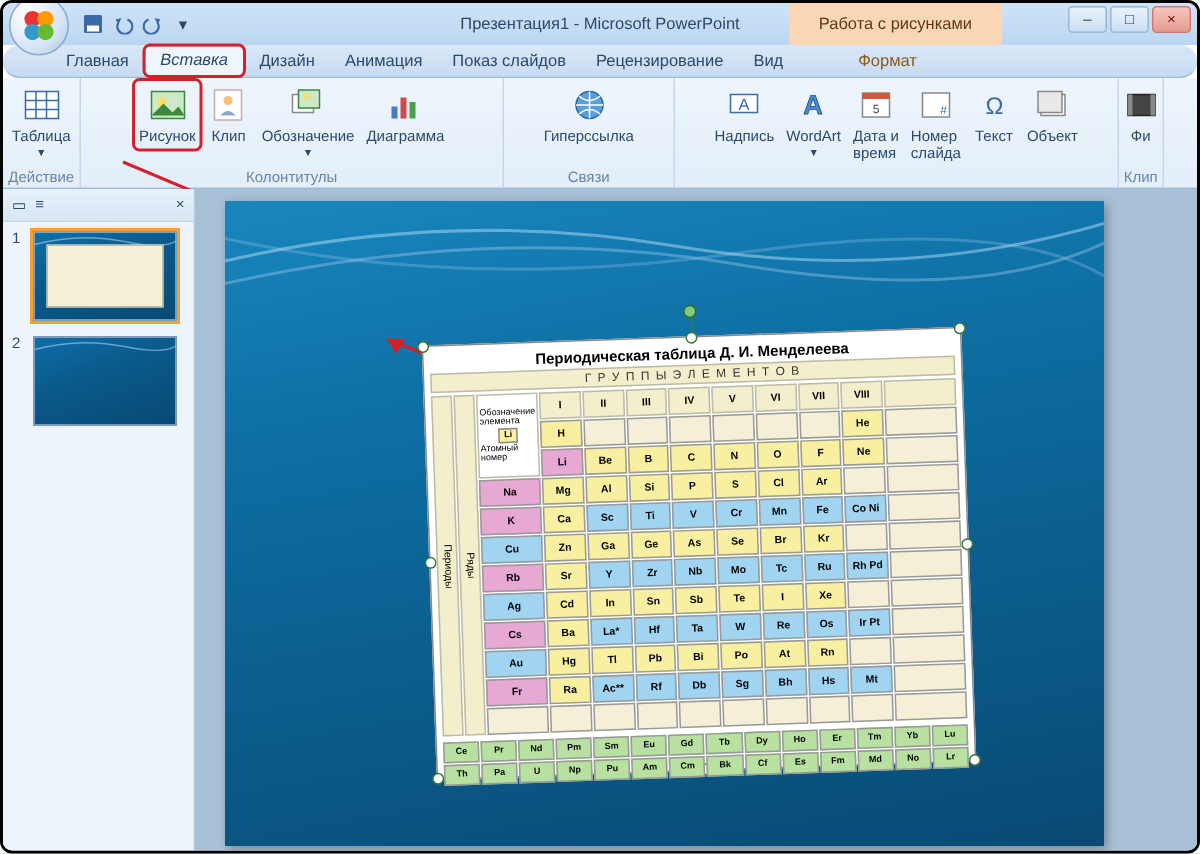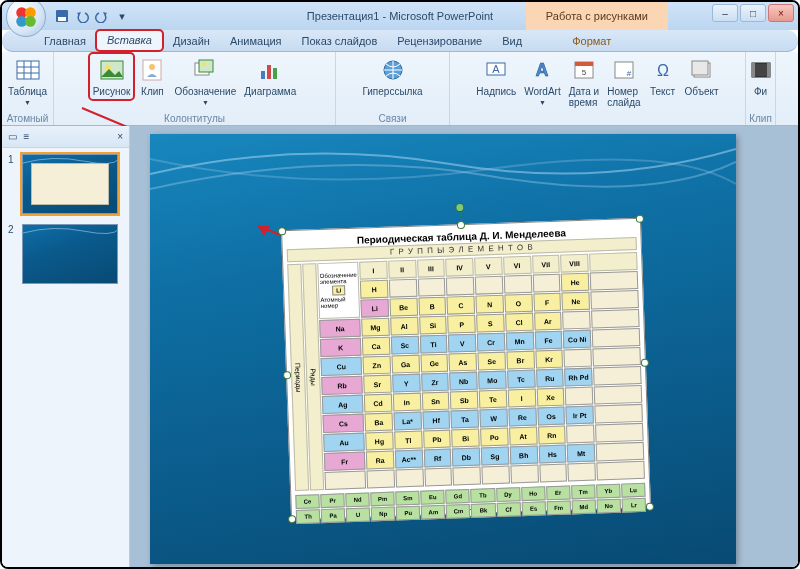--- a/index.html
+++ b/index.html
@@ -136,21 +136,21 @@
               <line x1="2" y1="10" x2="24" y2="10" stroke="#3a6aa8"></line>
               <line x1="2" y1="16" x2="24" y2="16" stroke="#3a6aa8"></line>
               <line x1="9" y1="4" x2="9" y2="22" stroke="#3a6aa8"></line>
               <line x1="16" y1="4" x2="16" y2="22" stroke="#3a6aa8"></line>
             </svg>
           </div>
         <div class="lbl">Таблица</div>
         <div style="font-size:7px">▼</div>
       </div>
     </div>
-    <div class="group-label">Атомный</div>
+    <div class="group-label">Действие</div>
   </div>
 
   <div class="group" style="width:282px">
     <div class="group-body">
       <div class="rbtn highlight">
         <div class="ic">
             <svg width="26" height="26">
               <rect x="2" y="4" width="22" height="18" fill="#cfe8c8" stroke="#3a8a3a"></rect>
               <circle cx="9" cy="11" r="3" fill="#f8e060"></circle>
               <path d="M2 20 L10 12 L16 18 L20 14 L24 20 Z" fill="#3a8a3a"></path>

